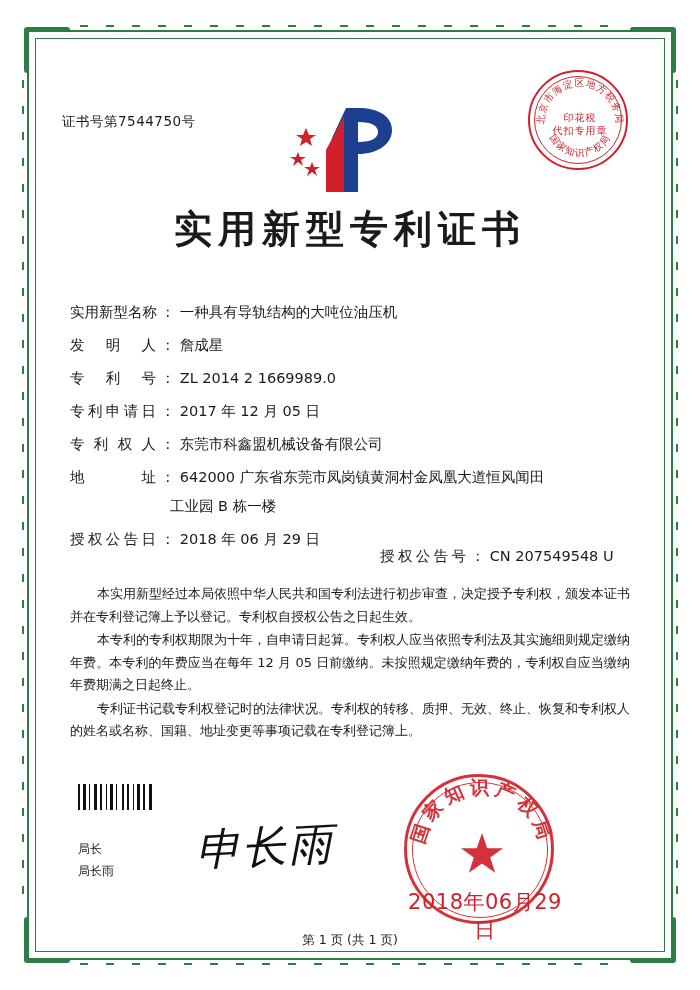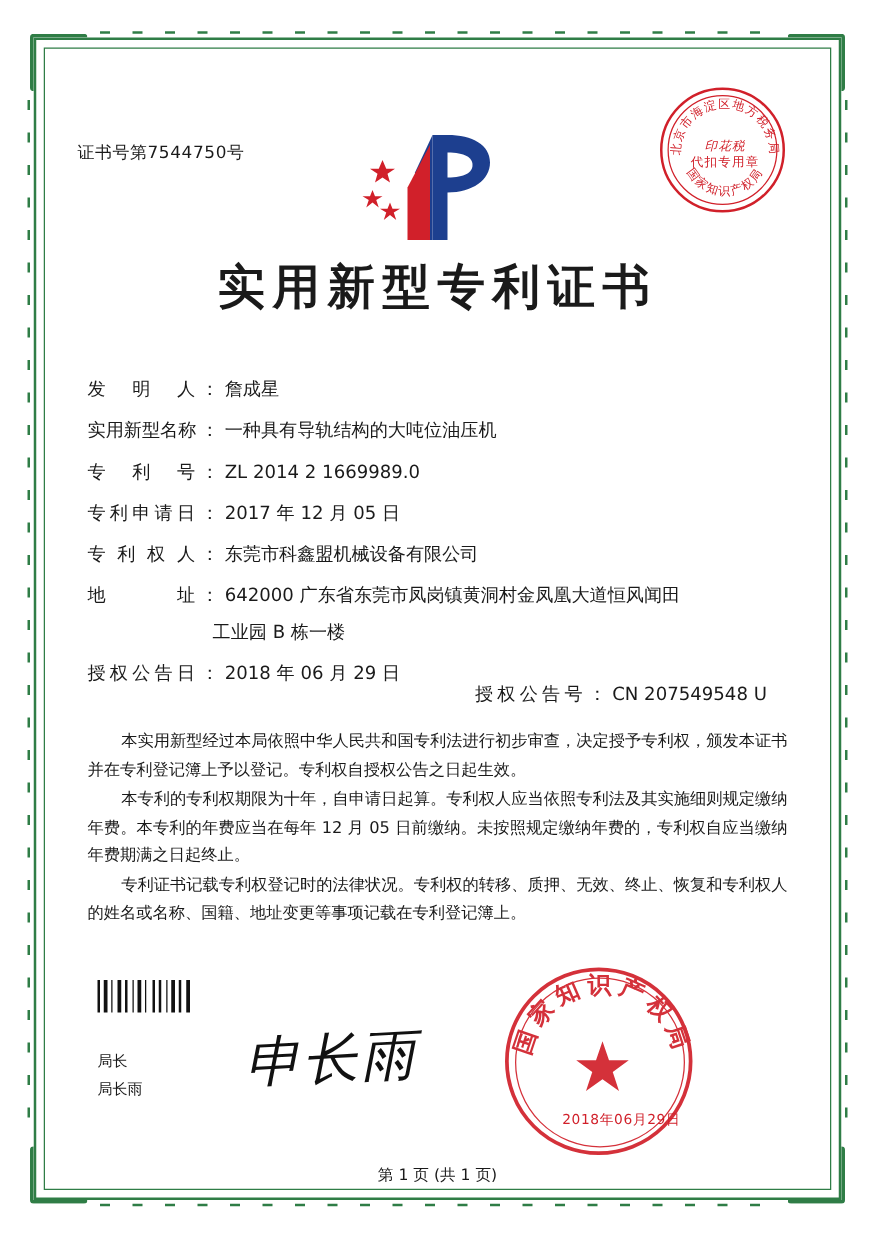--- a/index.html
+++ b/index.html
@@ -107,21 +107,21 @@
   .stamp-tax .ctext {
     position: absolute;
     left: 0;
     width: 100px;
     text-align: center;
     font-size: 10px;
     line-height: 12px;
     letter-spacing: 1px;
     font-family: "DejaVu Sans", "Liberation Sans", sans-serif;
   }
-  .stamp-tax .ctext.l1 { top: 40px; font-style: italic; }
+  .stamp-tax .ctext.l1 { top: 40px; }
   .stamp-tax .ctext.l2 { top: 53px; }
 
   .title {
     position: absolute;
     left: 0; top: 204px;
     width: 700px;
     text-align: center;
     font-size: 38px;
     font-weight: bold;
     letter-spacing: 6px;
@@ -227,25 +227,25 @@
     border-radius: 50%;
     box-sizing: border-box;
   }
   .seal-arc {
     position: absolute;
     left: 0; top: 0;
     width: 150px; height: 150px;
   }
   .seal-date {
     position: absolute;
-    left: 412px; top: 888px;
+    left: 400px; top: 888px;
     width: 170px;
     text-align: center;
     color: #d1202a;
-    font-size: 11px;
+    font-size: 21px;
     letter-spacing: 0.5px;
     font-family: "DejaVu Sans", "Liberation Sans", sans-serif;
   }
 
   .page-no {
     position: absolute;
     left: 0; top: 932px;
     width: 700px;
     text-align: center;
     font-size: 12.5px;
@@ -293,29 +293,29 @@
     </svg>
     <div class="ctext l1">印花税</div>
     <div class="ctext l2">代扣专用章</div>
   </div>
 
   <div class="title">实用新型专利证书</div>
 
   <div class="fields">
 
     <div class="field-row">
+      <span class="field-label">实用新型名称</span>
+      <span class="field-value">：</span>
+      <span class="field-value">一种具有导轨结构的大吨位油压机</span>
+    </div>
+
+    <div class="field-row">
       <span class="field-label">发明人</span>
       <span class="field-value">：</span>
       <span class="field-value">詹成星</span>
-    </div>
-
-    <div class="field-row">
-      <span class="field-label">实用新型名称</span>
-      <span class="field-value">：</span>
-      <span class="field-value">一种具有导轨结构的大吨位油压机</span>
     </div>
 
     <div class="field-row">
       <span class="field-label">专利号</span>
       <span class="field-value">：</span>
       <span class="field-value">ZL 2014 2 1669989.0</span>
     </div>
 
     <div class="field-row">
       <span class="field-label">专利申请日</span>

